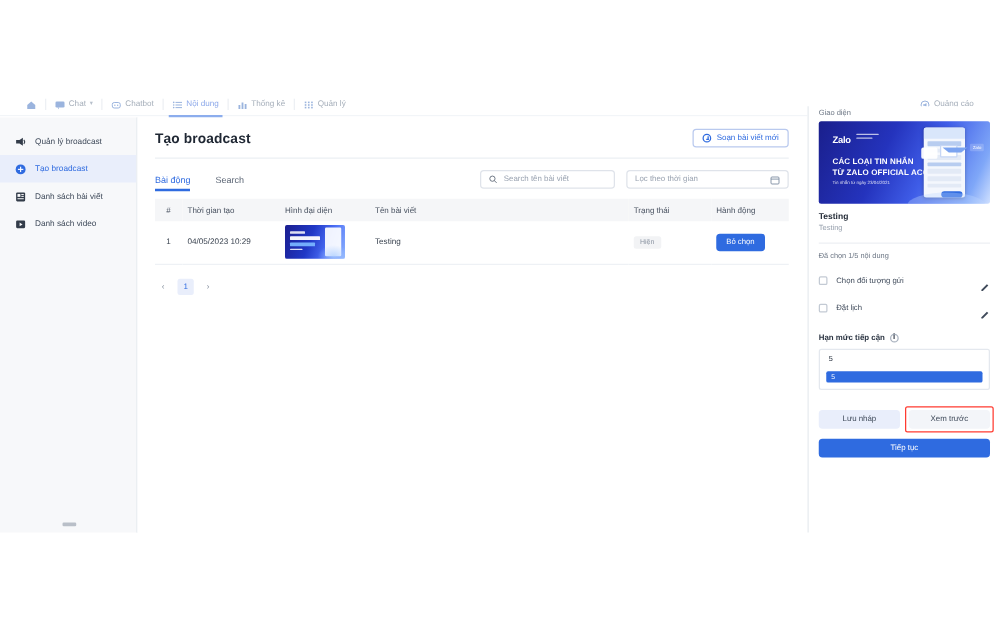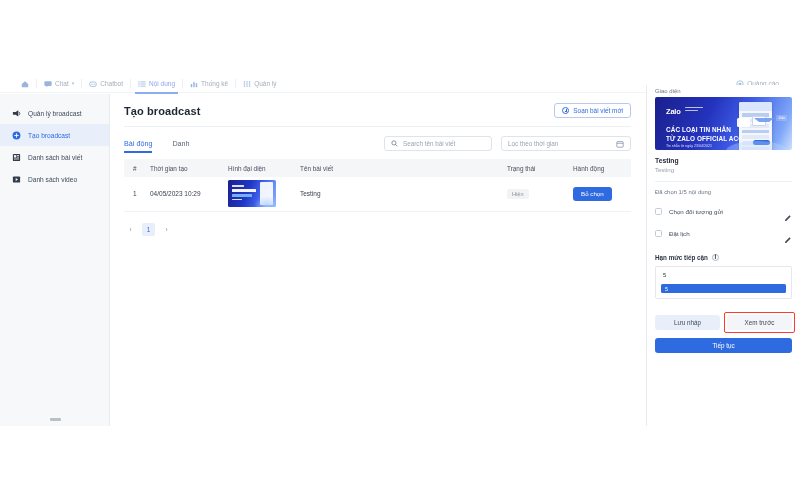--- a/index.html
+++ b/index.html
@@ -172,21 +172,21 @@
   .pg.num { background: #e9eefb; color: #2f6be0; }
 
   
   .right {
     position: absolute; left: 646px; top: 85px; width: 154px; height: 341px;
     background: #ffffff; border-left: 1px solid #e8ebf0;
     padding: 3px 8px 0 8px;
   }
   .rp-label { font-size: 6px; color: #6c7684; margin-bottom: 3px; }
   .banner {
-    width: 100%; height: 53px; border-radius: 2px; overflow: hidden; position: relative;
+    width: 100%; height: 66px; border-radius: 2px; overflow: hidden; position: relative;
     background: linear-gradient(115deg, #1a1f8c 0%, #2433bd 38%, #3f5de8 62%, #7fa7f8 88%, #cfe0ff 100%);
   }
   .banner .zalo-logo {
     position: absolute; left: 11px; top: 10px;
     font-size: 7.5px; font-weight: bold; color: #ffffff; letter-spacing: -.2px;
   }
   .banner .zalo-sub {
     position: absolute; left: 30px; top: 10px; width: 18px;
   }
   .banner .zalo-sub i {
@@ -455,21 +455,21 @@
     </div>
 
     <div class="divider"></div>
 
     <div class="toolbar">
       <div class="tabs">
         <div class="tab active">
           <span>Bài động</span>
         </div>
         <div class="tab">
-          <span>Danh</span>
+          <span>Search</span>
         </div>
       </div>
 
       <div class="filters">
         <div class="field search">
           <span class="mag">
             <svg viewBox="0 0 10 10" width="7" height="7">
                 <circle cx="4.2" cy="4.2" r="3" fill="none" stroke="currentColor" stroke-width="1"></circle>
                 <line x1="6.4" y1="6.4" x2="9" y2="9" stroke="currentColor" stroke-width="1"></line>
               </svg>

